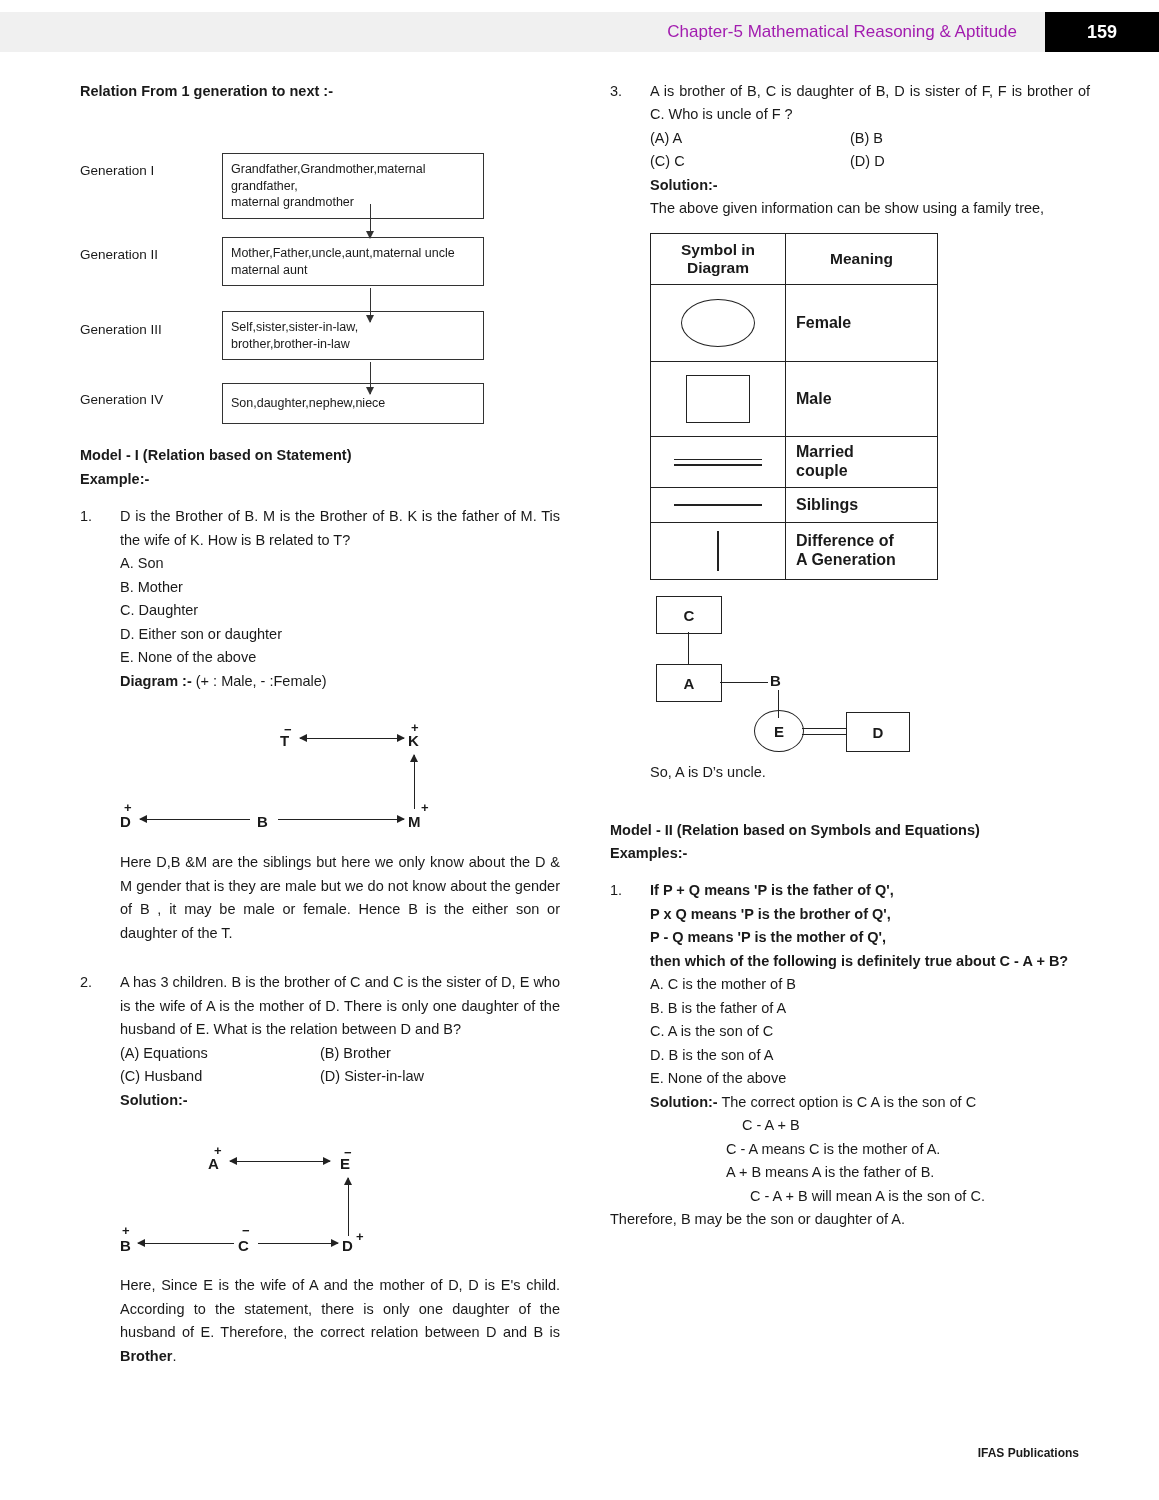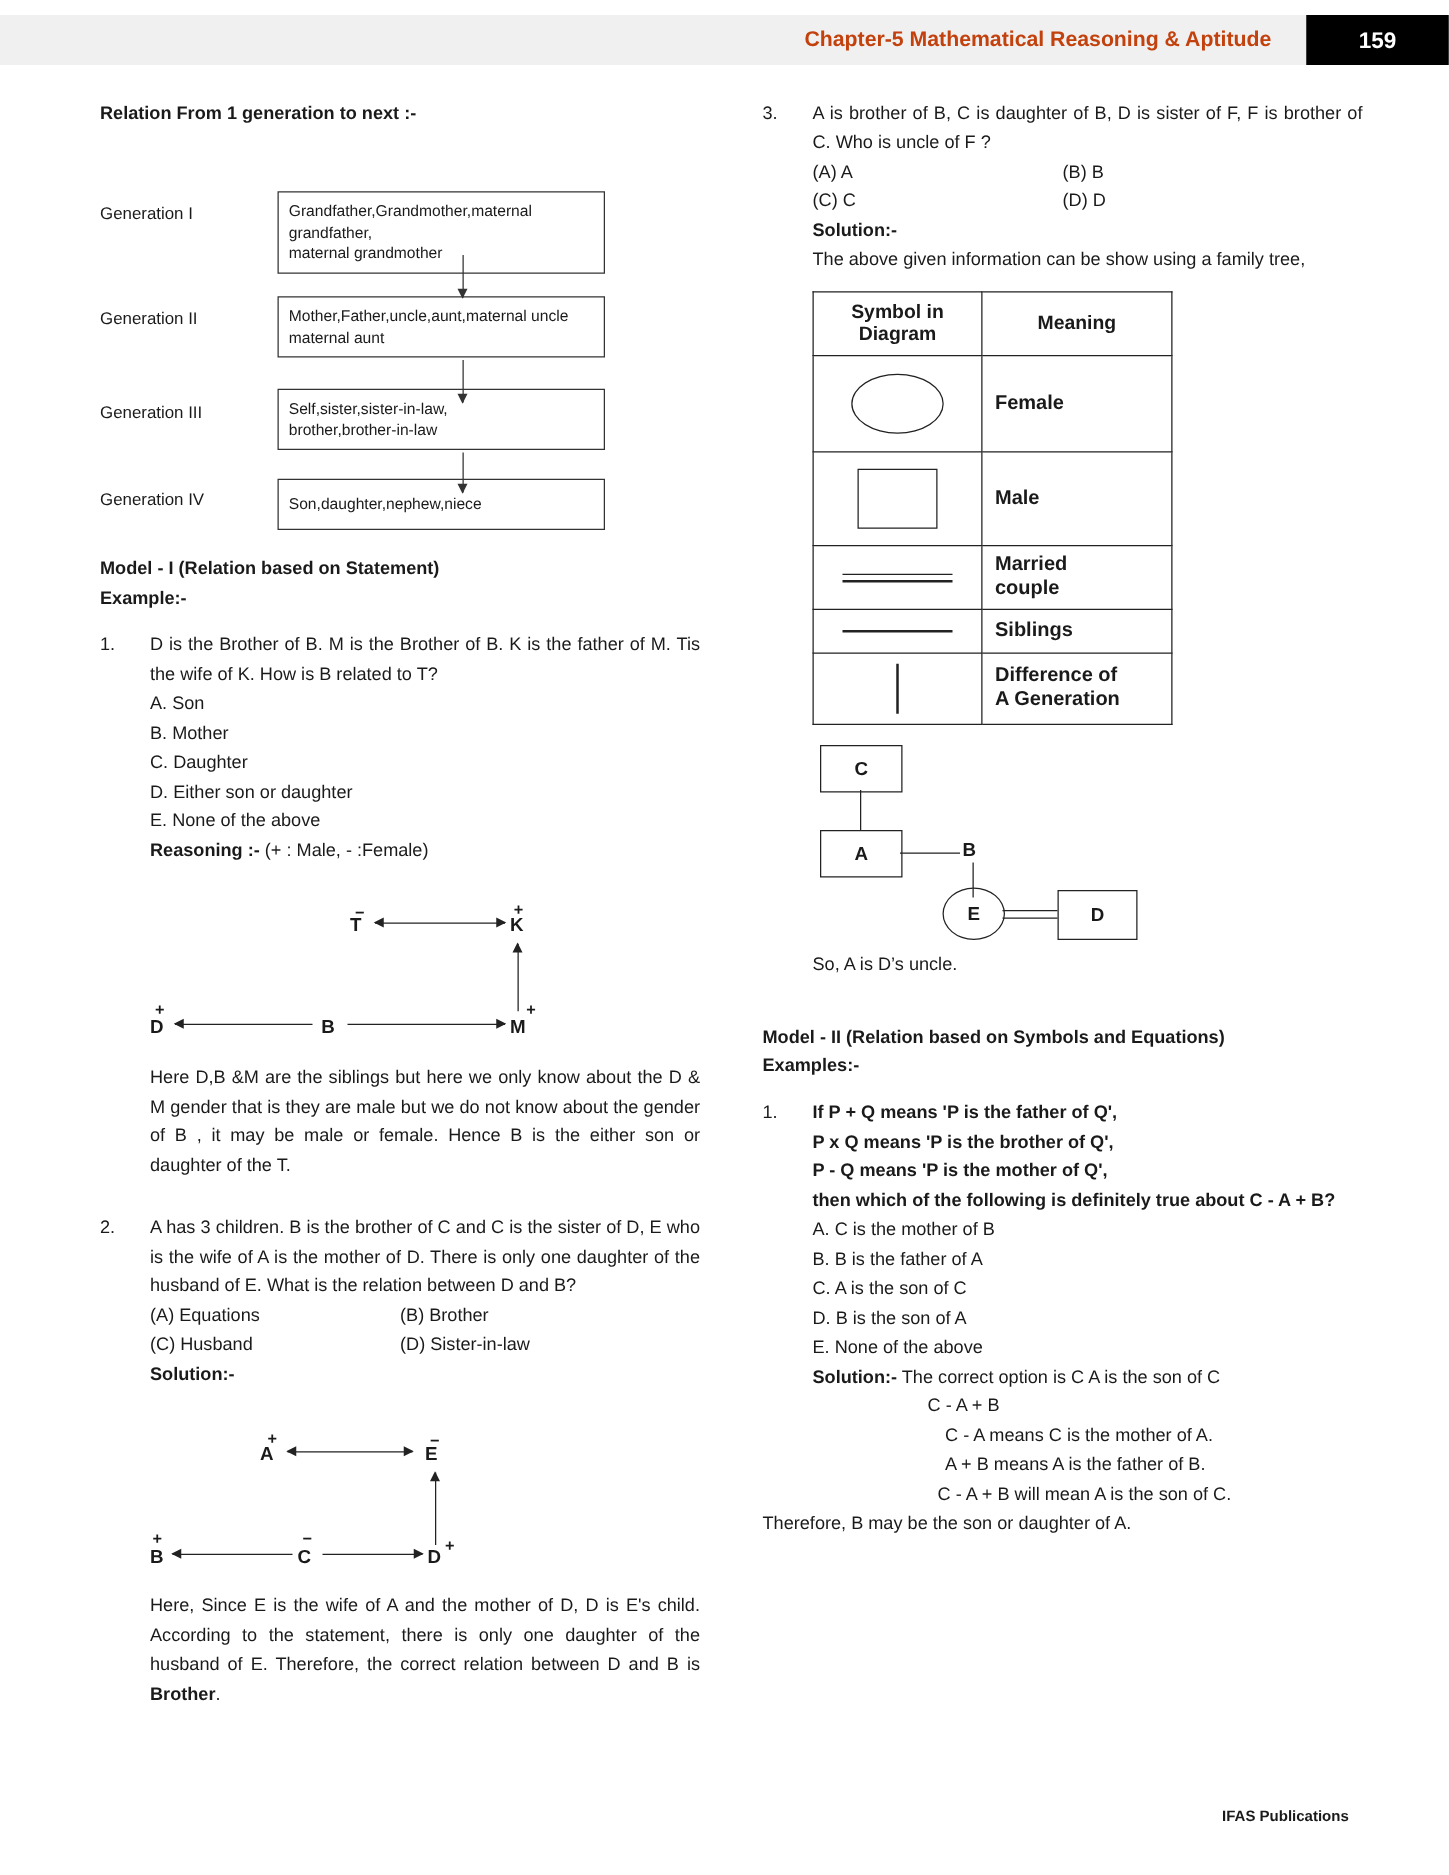--- a/index.html
+++ b/index.html
@@ -34,22 +34,22 @@
     top: 0;
     width: 1159px;
     height: 40px;
     background: #f0f0f0;
   }
   .header-title {
     position: absolute;
     right: 142px;
     top: 10px;
     font-size: 17px;
-    font-weight: bold;
-    color: #c2410c;
+    font-weight: normal;
+    color: #a21caf;
     white-space: nowrap;
   }
   .header-pageno {
     position: absolute;
     right: 0px;
     top: 0px;
     width: 114px;
     height: 40px;
     background: #000;
     color: #fff;
@@ -266,21 +266,21 @@
     font-weight: bold;
   }
   .footer {
     position: absolute;
     right: 80px;
     bottom: 40px;
     font-size: 12px;
     font-weight: bold;
   }
   .ind2 { margin-left: 92px; }
-  .ind3 { margin-left: 106px; }
+  .ind3 { margin-left: 76px; }
 </style>
 </head>
 <body>
 
 <div class="page">
 
   <div class="header">
     <div class="header-bar"></div>
     <div class="header-title">Chapter-5 Mathematical Reasoning &amp; Aptitude</div>
     <div class="header-pageno">159</div>
@@ -321,21 +321,21 @@
 
     <div class="q t">
       <div class="q-num">1.</div>
       <div class="just">D is the Brother of B. M is the Brother of B. K is the father of M. Tis the wife of K. How is B related to T?</div>
       <div>A. Son</div>
       <div>B. Mother</div>
       <div>C. Daughter</div>
       <div>D. Either son or daughter</div>
       <div>E. None of the above</div>
       <div>
-        <span class="b">Reasoning :-</span>
+        <span class="b">Diagram :-</span>
         <span>(+ : Male, - :Female)</span>
       </div>
 
       <div class="diag" style="height:130px;">
         <div class="sign" style="left:164px; top:8px;">−</div>
         <div class="node" style="left:160px; top:18px;">T</div>
         <div class="sign" style="left:291px; top:6px;">+</div>
         <div class="node" style="left:288px; top:18px;">K</div>
         <div class="hline arw-l arw-r" style="left:180px; top:27px; width:104px;"></div>
 

